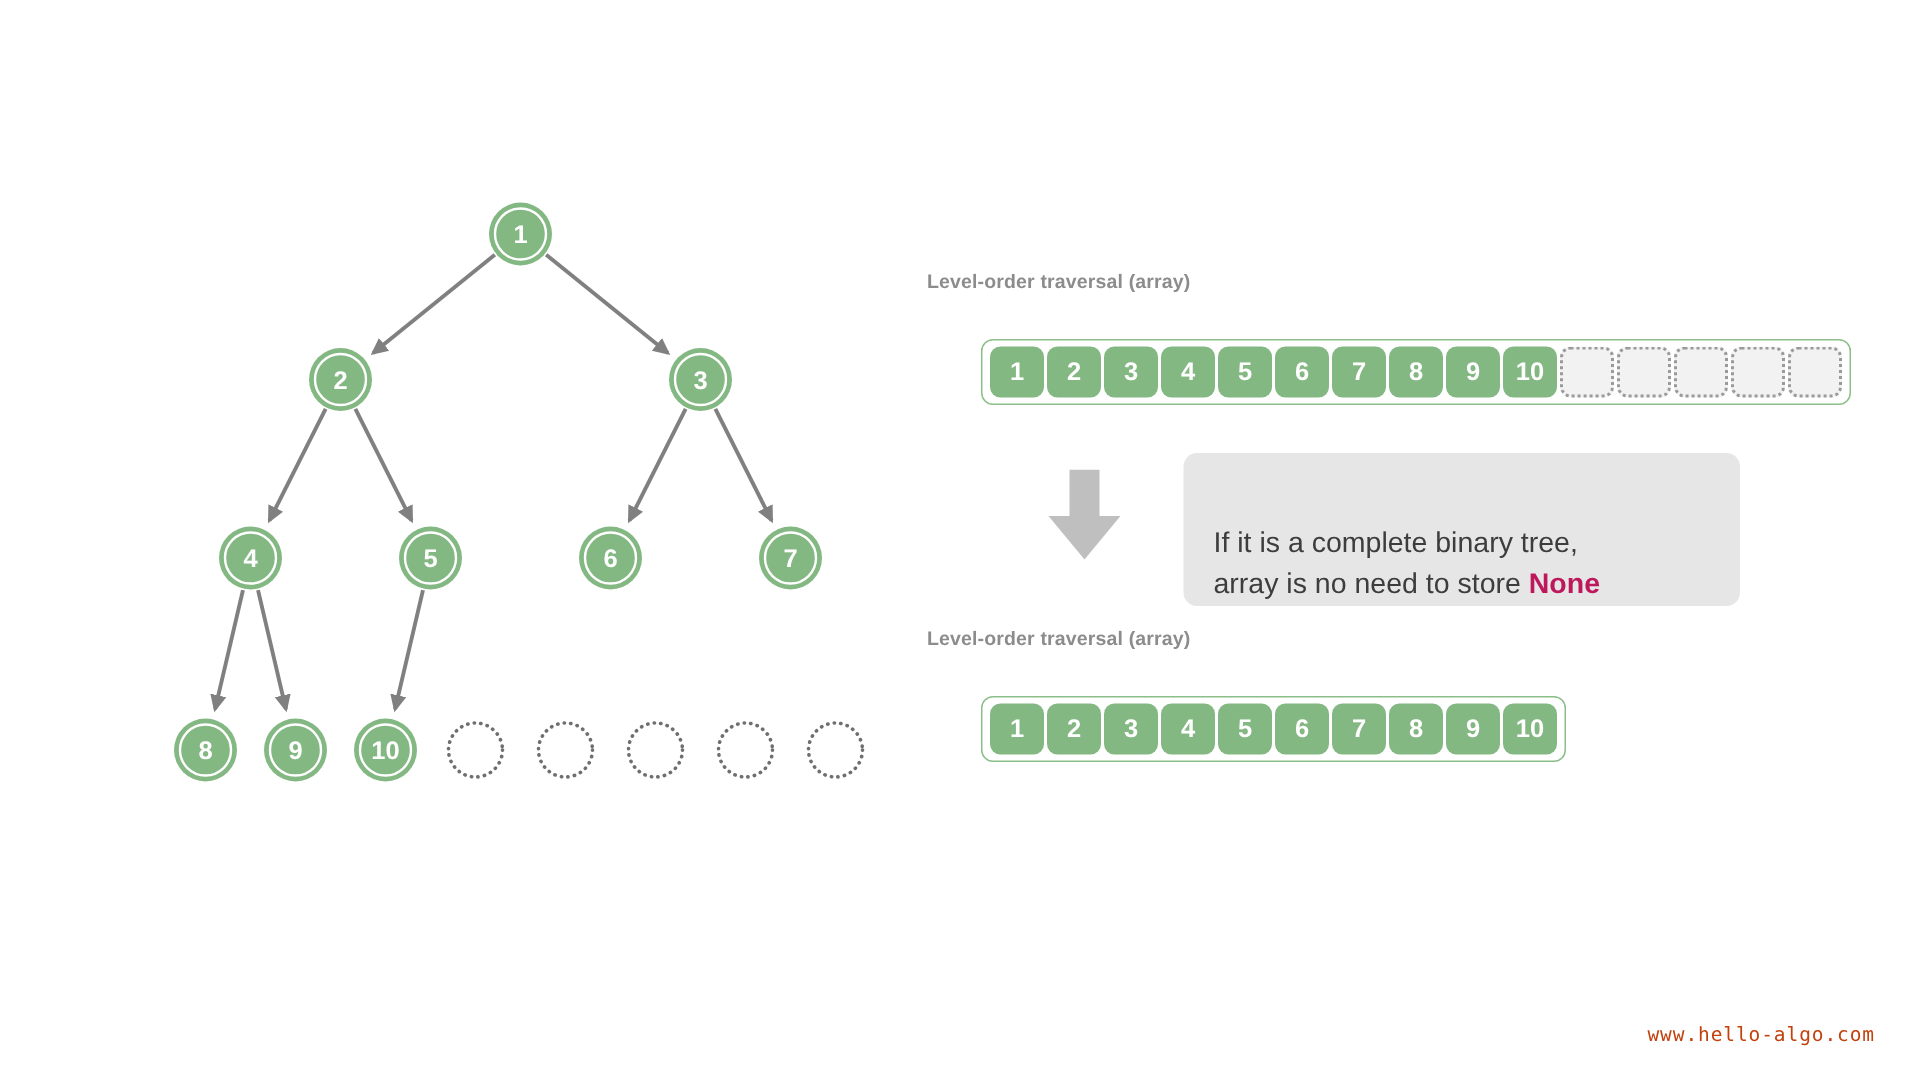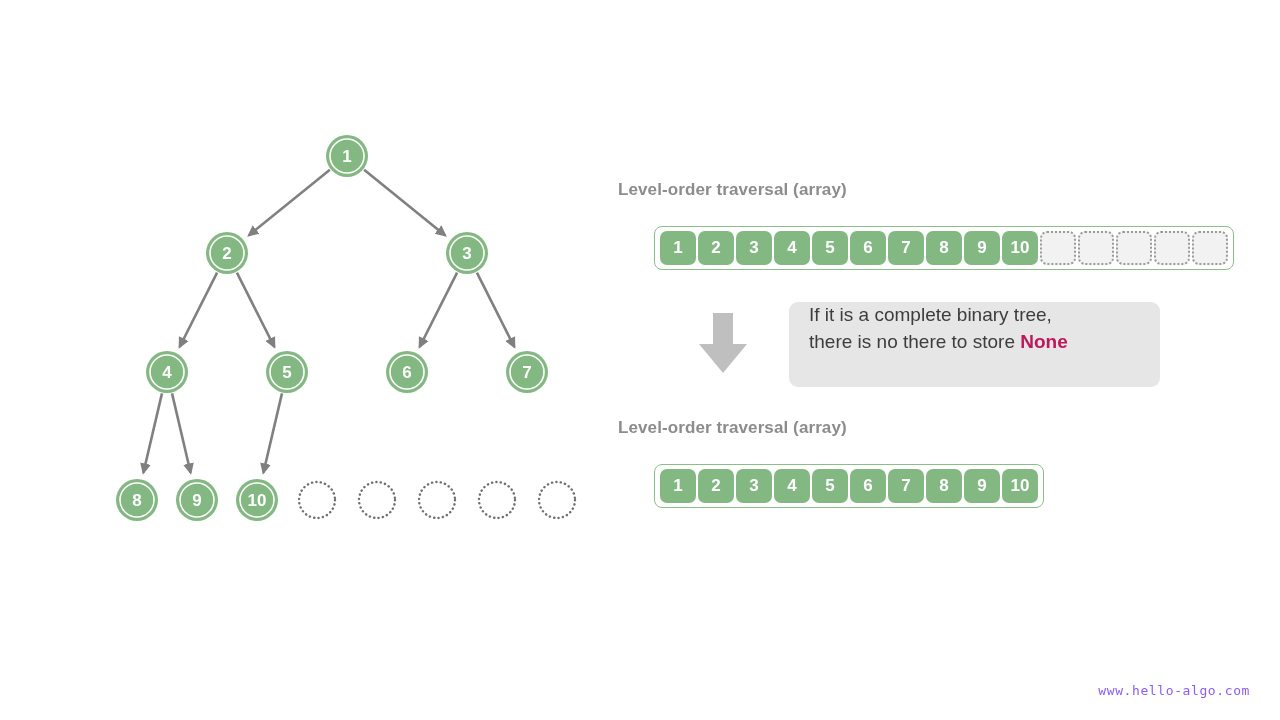--- a/index.html
+++ b/index.html
@@ -31,21 +31,21 @@
     font-weight: 700;
     fill: #ffffff;
     text-anchor: middle;
     dominant-baseline: central;
   }
 
   
   .panel-label {
     position: absolute;
     font-family: "Liberation Sans", sans-serif;
-    font-size: 17px;
+    font-size: 13px;
     font-weight: 700;
     color: #8c8c8c;
     letter-spacing: 0.1px;
     white-space: nowrap;
   }
 
   .array-wrap {
     position: absolute;
     box-sizing: border-box;
     border: 1.5px solid #8cbe8a;
@@ -79,26 +79,26 @@
     border: 2px dotted #9a9a9a;
     color: transparent;
   }
 
   
   #callout-box {
     position: absolute;
     left: 789px;
     top: 302px;
     width: 371px;
-    height: 85px;
+    height: 102px;
     box-sizing: border-box;
     background: #e6e6e6;
     border-radius: 9px;
     display: flex;
-    align-items: flex-start;
+    align-items: flex-end;
     padding-left: 20px;
   }
   #callout-text {
     font-family: "Liberation Sans", sans-serif;
     font-size: 19px;
     color: #3d3d3d;
     line-height: 1.42;
   }
   #callout-none {
     font-weight: 700;
@@ -113,21 +113,21 @@
     height: 62px;
   }
 
   
   #watermark {
     position: absolute;
     right: 30px;
     bottom: 22px;
     font-family: "DejaVu Sans Mono", monospace;
     font-size: 13px;
-    color: #8b5cf6;
+    color: #c2410c;
     letter-spacing: 0.6px;
   }
 </style>
 </head>
 <body>
 
 <div id="canvas">
 
   <svg id="tree-svg" viewBox="0 0 1280 720" xmlns="http://www.w3.org/2000/svg">
     <defs>
@@ -235,21 +235,21 @@
       <div class="array-cell empty"></div>
     </div>
 
   <svg id="down-arrow" viewBox="0 0 50 62" xmlns="http://www.w3.org/2000/svg">
     <path d="M15,0 L35,0 L35,31 L49,31 L25,60 L1,31 L15,31 Z" fill="#bfbfbf"></path>
   </svg>
 
   <div id="callout-box">
     <div id="callout-text">
       <span>If it is a complete binary tree,</span><br>
-      <span>there is no there to store </span><span id="callout-none">None</span>
+      <span>array is no need to store </span><span id="callout-none">None</span>
     </div>
   </div>
 
   <div class="panel-label" style="left:618px; top:418px;">Level-order traversal (array)</div>
 
   <div class="array-wrap" id="array-bottom" style="left:654px; top:464px;">
       <div class="array-cell">1</div>
       <div class="array-cell">2</div>
       <div class="array-cell">3</div>
       <div class="array-cell">4</div>

